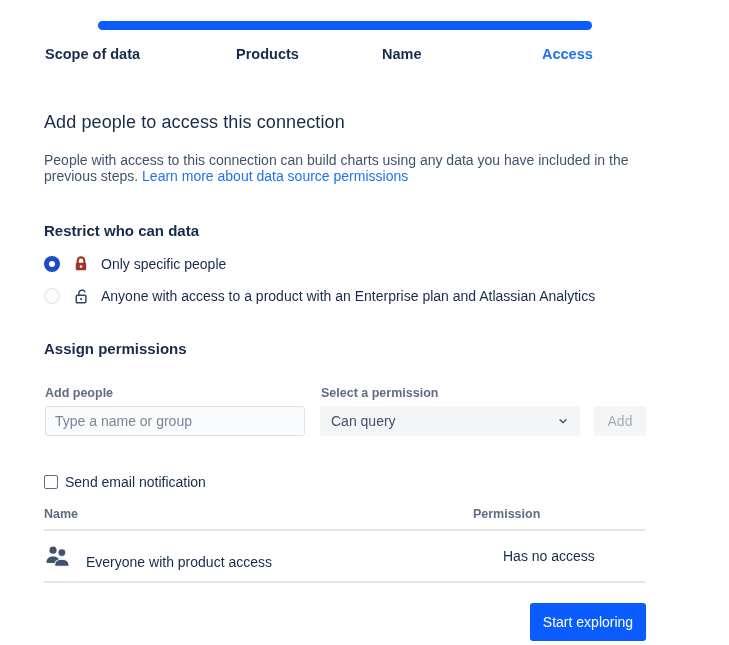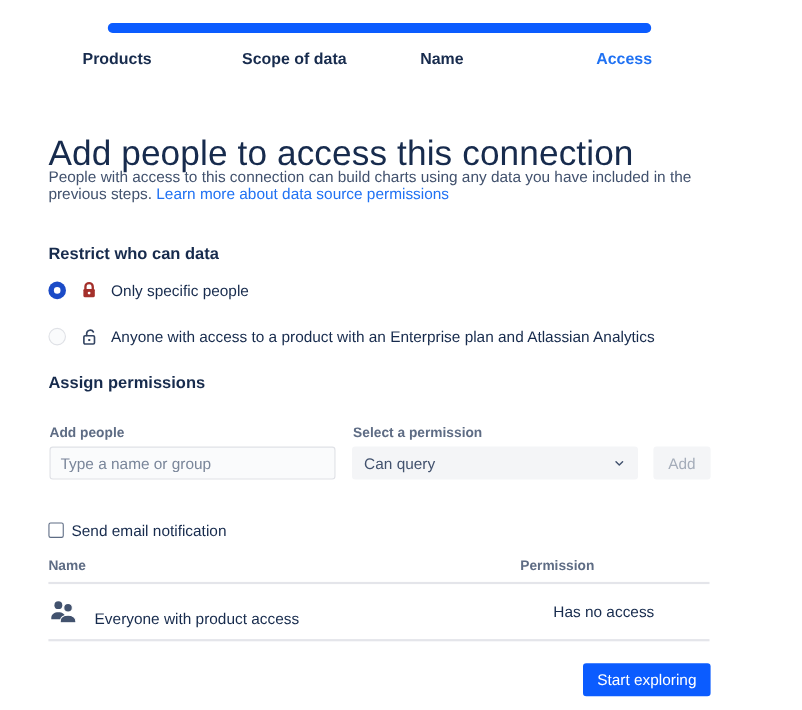--- a/index.html
+++ b/index.html
@@ -54,21 +54,21 @@
   .step-label.s1 { width: 161px; text-align: left; }
   .step-label.s2 { width: 160px; text-align: left; padding-left: 1px; }
   .step-label.s3 { width: 120px; text-align: left; }
   .step-label.active { color: #2072f3; }
 
   
   .page-title {
     position: absolute;
     left: 44px;
     top: 100px;
-    font-size: 32px;
+    font-size: 18px;
     font-weight: normal;
     color: #172b4d;
     letter-spacing: 0.1px;
   }
   .page-desc {
     position: absolute;
     left: 44px;
     top: 138px;
     width: 600px;
     font-size: 14px;
@@ -93,21 +93,21 @@
 
   
   .radio-row {
     position: absolute;
     left: 44px;
     display: flex;
     align-items: center;
     height: 22px;
   }
   .radio-row.r0 { top: 253px; }
-  .radio-row.r1 { top: 295px; }
+  .radio-row.r1 { top: 285px; }
 
   .radio {
     width: 16px;
     height: 16px;
     border-radius: 50%;
     box-sizing: border-box;
     flex: 0 0 auto;
     margin-right: 12px;
     position: relative;
   }
@@ -294,41 +294,41 @@
     padding-left: 36px;
     box-sizing: border-box;
   }
 
   
   .primary-button {
     position: absolute;
     left: 530px;
     top: 603px;
     width: 116px;
-    height: 30px;
+    height: 38px;
     box-sizing: border-box;
     border: none;
     border-radius: 3px;
     background: #0b5cff;
     color: #ffffff;
     font-family: "Liberation Sans", sans-serif;
     font-size: 14px;
     cursor: pointer;
   }
 </style>
 </head>
 <body>
 
 <div class="stepper">
   <div class="progress-track">
     <div class="progress-fill" id="progress-fill" style="width: 100%;"></div>
   </div>
   <div class="step-labels">
+    <div class="step-label s1">Scope of data</div>
     <div class="step-label s0">Products</div>
-    <div class="step-label s1">Scope of data</div>
     <div class="step-label s2">Name</div>
     <div class="step-label s3 active">Access</div>
   </div>
 </div>
 
 <h1 class="page-title">Add people to access this connection</h1>
 
 <p class="page-desc">
   <span>People with access to this connection can build charts using any data you have included in the previous steps. </span><a href="#">Learn more about data source permissions</a>
 </p>

